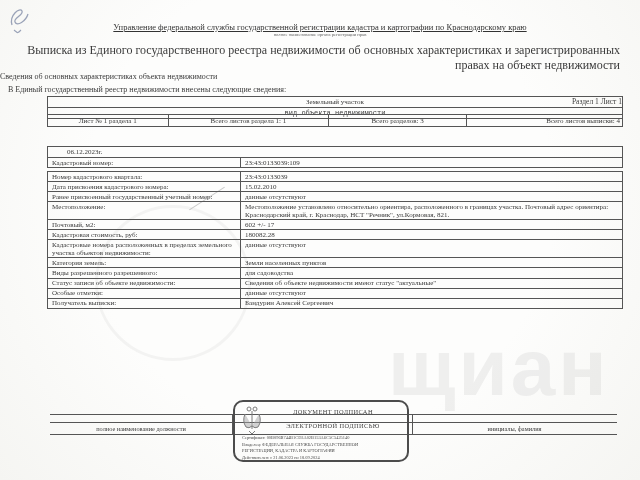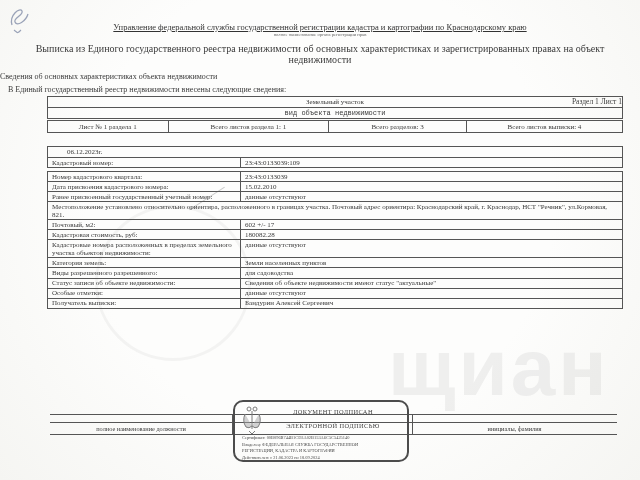--- a/index.html
+++ b/index.html
@@ -5,32 +5,32 @@
   html,body { margin:0; padding:0; }
   .page {
     position:relative; width:640px; height:480px; overflow:hidden;
     background: radial-gradient(circle at 50% 42%, #fdfdfc 55%, #f5f5f2 100%);
     font-family:"Liberation Serif", serif; color:#3a3a3a;
   }
   .abs { position:absolute; }
   
   .org-title { top:22px; left:0; right:0; text-align:center; font-size:8.5px; text-decoration:underline; color:#333; }
   .org-sub   { top:32px; left:0; right:0; text-align:center; font-size:4.6px; color:#666; }
-  .doc-title { top:43px; left:20px; right:20px; text-align:center; font-size:10px; }
+  .doc-title { top:43px; left:20px; right:20px; text-align:right; font-size:12px; }
   .section-title { top:72px; left:0; right:0; text-align:left; font-size:8px; }
   .intro { top:85px; left:8px; font-size:8px; }
   .section-ref { top:97px; right:18px; font-size:7.5px; }
   
   .tbl { position:absolute; left:47px; width:576px; box-sizing:border-box;
          border:1px solid #555; font-size:7px; line-height:1.15; color:#3a3a3a; background:transparent; }
   .t1 { top:96px; } .t1 .c-row { text-align:center; padding:1px 2px; }
   .t1 .c-row + .c-row { border-top:1px solid #555;font-family:Liberation Mono, monospace; }
-  .t2 { top:120px; display:flex; }
+  .t2 { top:114px; display:flex; }
   .t2 .cell { box-sizing:border-box; text-align:center; padding:1.5px 2px; border-right:1px solid #555; }
-  .t2 .cell:last-child { border-right:none; }
+  .t2 .cell:last-child { border-right:none;text-align:right; }
   .w1{width:21%;} .w2{width:28%;} .w3{width:24%;} .w4{width:27%;}
   .t3 { top:146px; } .t3 .c-left { padding:1px 3px;margin-left:16px; }
   .t4 { top:157px; }
   .t5 { top:171px; }
   .rowx { display:flex; }
   .rowx + .rowx { border-top:1px solid #555; }
   .lab { width:193px; box-sizing:border-box; border-right:1px solid #555; padding:0.5px 4px; }
   .val { flex:1; padding:0.5px 4px; }
   
   .wm-circle { left:95px; top:205px; width:150px; height:150px; border:3px solid rgba(190,190,190,0.16); border-radius:50%; }
@@ -102,20 +102,21 @@
     </div>
     <div class="rowx">
       <div class="lab">Дата присвоения кадастрового номера:</div>
       <div class="val">15.02.2010</div>
     </div>
     <div class="rowx">
       <div class="lab">Ранее присвоенный государственный учетный номер:</div>
       <div class="val">данные отсутствуют</div>
     </div>
     <div class="rowx">
+      <div class="lab">Местоположение:</div>
       <div class="val">Местоположение установлено относительно ориентира, расположенного в границах участка. Почтовый адрес ориентира: Краснодарский край, г. Краснодар, НСТ "Речник", ул.Кормовая, 821.</div>
     </div>
     <div class="rowx">
       <div class="lab">Почтовый, м2:</div>
       <div class="val">602 +/- 17</div>
     </div>
     <div class="rowx">
       <div class="lab">Кадастровая стоимость, руб:</div>
       <div class="val">180082.28</div>
     </div>

